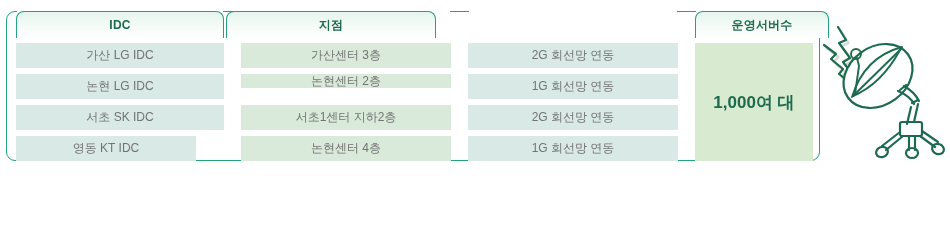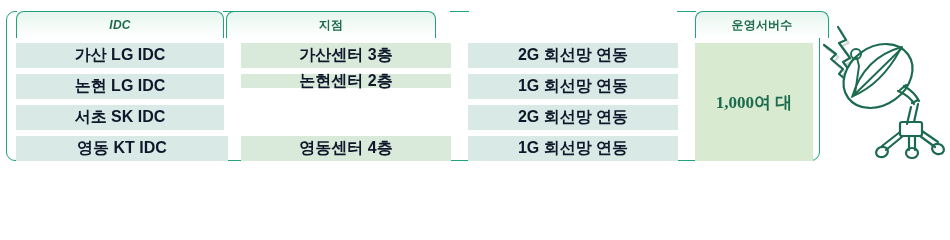--- a/index.html
+++ b/index.html
@@ -75,28 +75,28 @@
     top: 0;
     width: 950px;
     height: 173px;
   }
   .cell {
     position: absolute;
     box-sizing: border-box;
     display: flex;
     align-items: center;
     justify-content: center;
-    font-size: 16px;
-    color: #0f172a;
-    font-weight: bold;
+    font-size: 12px;
+    color: #737373;
+    font-weight: normal;
     white-space: nowrap;
   }
   .cell.tint-a { background: #d9e9e5; }
   .cell.tint-b { background: #d9e9da; }
-  .cell.tint-c { background: #d8eacf; font-family: Liberation Serif, serif; }
+  .cell.tint-c { background: #d8eacf; }
   .cell.big {
     font-size: 17px;
     font-weight: bold;
     color: #1d6b4f;
   }
 
   
   .dish-icon {
     position: absolute;
     left: 812px;
@@ -109,21 +109,21 @@
 </head>
 <body>
 
 <div id="canvas">
 
   <div class="outer-frame"></div>
 
   <div class="tabs-layer">
 
     <div class="tab-mask" style="left:17px; width:206px;"></div>
-    <div class="tab" style="left:16px; width:208px;font-style:italic;">
+    <div class="tab" style="left:16px; width:208px;">
       <span class="tab-label">IDC</span>
     </div>
 
     <div class="tab-mask" style="left:242px; width:208px;"></div>
     <div class="tab" style="left:226px; width:210px;">
       <span class="tab-label">지점</span>
     </div>
 
     <div class="tab-mask" style="left:469px; width:208px;"></div>
 
@@ -132,25 +132,26 @@
       <span class="tab-label">운영서버수</span>
     </div>
 
   </div>
 
   <div class="cells-layer">
 
     <div class="cell tint-a" style="left:16px; top:43px; width:208px; height:25px;">가산 LG IDC</div>
     <div class="cell tint-a" style="left:16px; top:105px; width:208px; height:25px;">서초 SK IDC</div>
     <div class="cell tint-a" style="left:16px; top:74px; width:208px; height:25px;">논현 LG IDC</div>
-    <div class="cell tint-a" style="left:16px; top:136px; width:212px; height:25px;">영동 KT IDC</div>
+    <div class="cell tint-a" style="left:16px; top:136px; width:180px; height:25px;">영동 KT IDC</div>
 
     <div class="cell tint-b" style="left:241px; top:43px; width:210px; height:25px;">가산센터 3층</div>
     <div class="cell tint-b" style="left:241px; top:74px; width:210px; height:14px;">논현센터 2층</div>
-    <div class="cell tint-b" style="left:241px; top:136px; width:210px; height:25px;">영동센터 4층</div>
+    <div class="cell tint-b" style="left:241px; top:105px; width:210px; height:25px;">서초1센터 지하2층</div>
+    <div class="cell tint-b" style="left:241px; top:136px; width:210px; height:25px;">논현센터 4층</div>
 
     <div class="cell tint-a" style="left:468px; top:43px; width:210px; height:25px;">2G 회선망 연동</div>
     <div class="cell tint-a" style="left:468px; top:74px; width:210px; height:25px;">1G 회선망 연동</div>
     <div class="cell tint-a" style="left:468px; top:105px; width:210px; height:25px;">2G 회선망 연동</div>
     <div class="cell tint-a" style="left:468px; top:136px; width:210px; height:25px;">1G 회선망 연동</div>
 
     <div class="cell tint-c big" style="left:695px; top:43px; width:118px; height:118px;">1,000여 대</div>
 
   </div>
 

